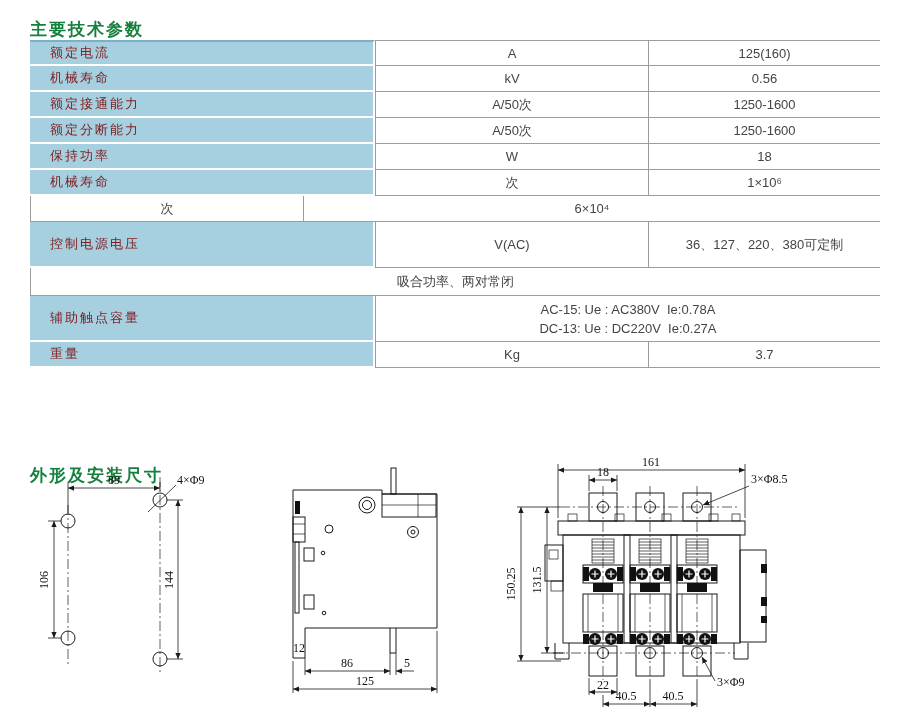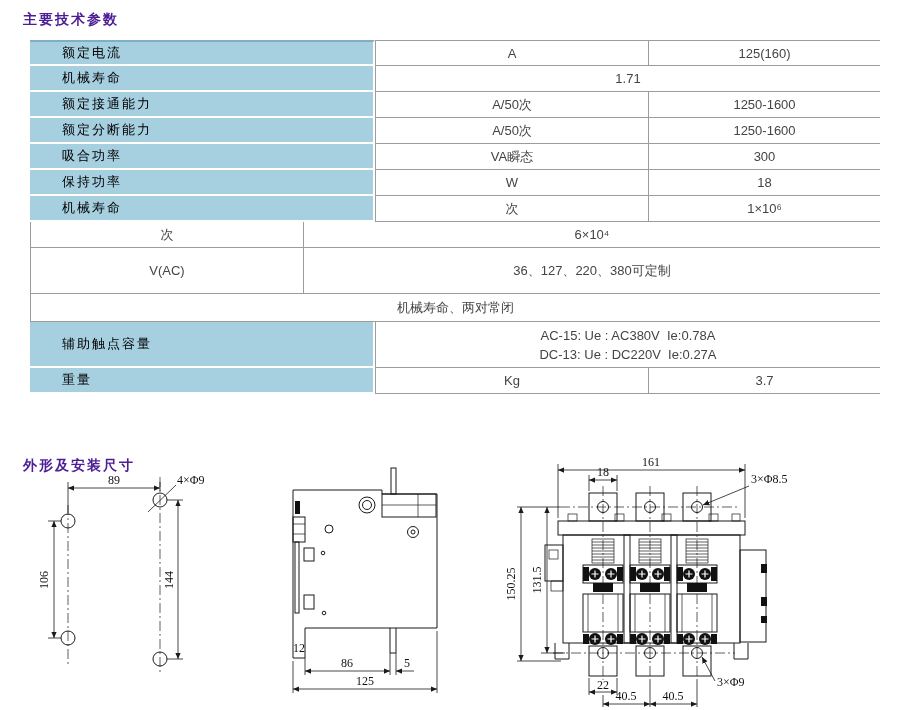--- a/index.html
+++ b/index.html
@@ -1,28 +1,28 @@
 <!DOCTYPE html>
 <html><head>
 <meta charset="utf-8">
 <style>
   html,body{margin:0;padding:0;background:#fff;}
   .page{position:relative;width:900px;height:710px;background:#ffffff;overflow:hidden;
         font-family:"Liberation Sans",sans-serif;color:#333;}
-  .sec-title{position:absolute;margin:5px;font-size:14px;font-weight:bold;color:#4c1d95;letter-spacing:2px;}
+  .sec-title{position:absolute;margin:12px;font-size:17px;font-weight:bold;color:#15803d;letter-spacing:2px;}
   #title-params{left:18px;top:6px;}
   #title-dims{left:18px;top:452px;}
 
   
   .spec-table{position:absolute;left:30px;top:40px;width:850px;}
   .t-row{display:flex;}
   .r26{height:26px}.r28{height:28px}.r46{height:46px}
   .c1{width:345px;box-sizing:border-box;background:#a6cfe0;border-right:2px solid #fff;
-      border-bottom:2px solid #fff;display:flex;align-items:center;padding-left:32px;
-      font-size:13px;letter-spacing:2px;color:#000000;}
+      border-bottom:2px solid #fff;display:flex;align-items:center;padding-left:20px;
+      font-size:13px;letter-spacing:2px;color:#7f1d1d;}
   .t-row:first-child .c1{border-top:2px solid #7fafc6;}
   .c2{width:273px;}
   .c3,.c23{flex:1;}
   .c2,.c3,.c23{box-sizing:border-box;display:flex;align-items:center;justify-content:center;
       border-bottom:1px solid #9c9c9c;font-size:13px;color:#444;}
   .c2,.c3,.c23{border-left:1px solid #9c9c9c;}
   .t-row:first-child .c2,.t-row:first-child .c3{border-top:1px solid #9c9c9c;}
   .two-line{flex-direction:column;line-height:19px;white-space:pre;}
   .two-line span{display:block;text-align:center;}
 
@@ -47,57 +47,54 @@
   <h2 class="sec-title" id="title-params">主要技术参数</h2>
 
   <div class="spec-table">
     <div class="t-row r26">
       <div class="c1">额定电流</div>
       <div class="c2">A</div>
       <div class="c3">125(160)</div>
     </div>
     <div class="t-row r26">
       <div class="c1">机械寿命</div>
-      <div class="c3">1.71</div>
+      <div class="c2">kV</div>
+      <div class="c3">0.56</div>
     </div>
     <div class="t-row r26">
       <div class="c1">额定接通能力</div>
       <div class="c2">A/50次</div>
       <div class="c3">1250-1600</div>
     </div>
     <div class="t-row r26">
       <div class="c1">额定分断能力</div>
       <div class="c2">A/50次</div>
       <div class="c3">1250-1600</div>
     </div>
     <div class="t-row r26">
-      <div class="c1">吸合功率</div>
-      <div class="c2">VA瞬态</div>
-      <div class="c3">300</div>
-    </div>
-    <div class="t-row r26">
       <div class="c1">保持功率</div>
       <div class="c2">W</div>
       <div class="c3">18</div>
     </div>
     <div class="t-row r26">
       <div class="c1">机械寿命</div>
       <div class="c2">次</div>
       <div class="c3">1×10⁶</div>
     </div>
     <div class="t-row r26">
       <div class="c2">次</div>
       <div class="c3">6×10⁴</div>
     </div>
     <div class="t-row r46">
+      <div class="c1">控制电源电压</div>
       <div class="c2">V(AC)</div>
       <div class="c3">36、127、220、380可定制</div>
     </div>
     <div class="t-row r28">
-      <div class="c23">机械寿命、两对常闭</div>
+      <div class="c23">吸合功率、两对常闭</div>
     </div>
     <div class="t-row r46">
       <div class="c1">辅助触点容量</div>
       <div class="c23 two-line">
         <span>AC-15: Ue : AC380V  Ie:0.78A</span>
         <span>DC-13: Ue : DC220V  Ie:0.27A</span>
       </div>
     </div>
     <div class="t-row r26">
       <div class="c1">重量</div>

